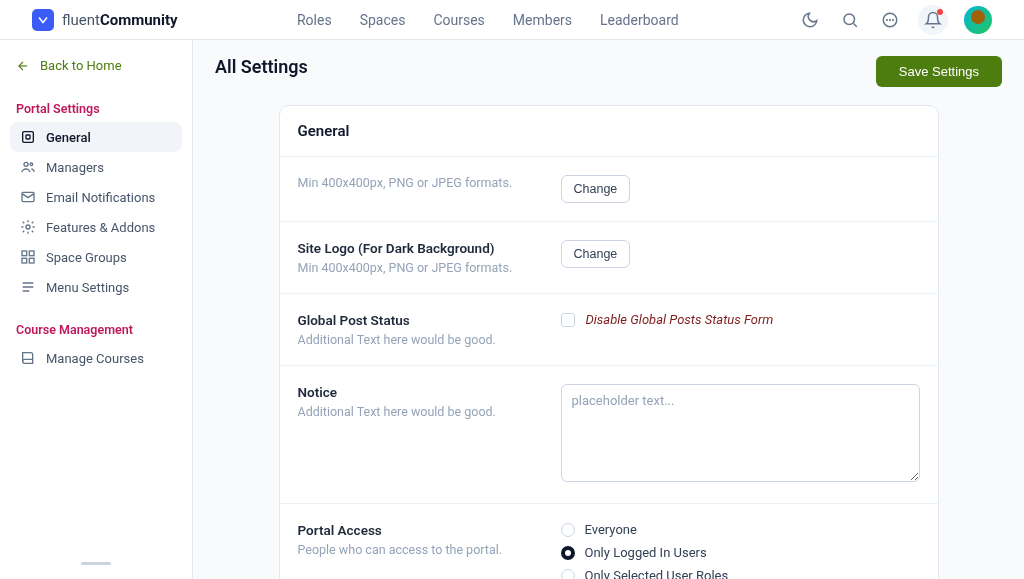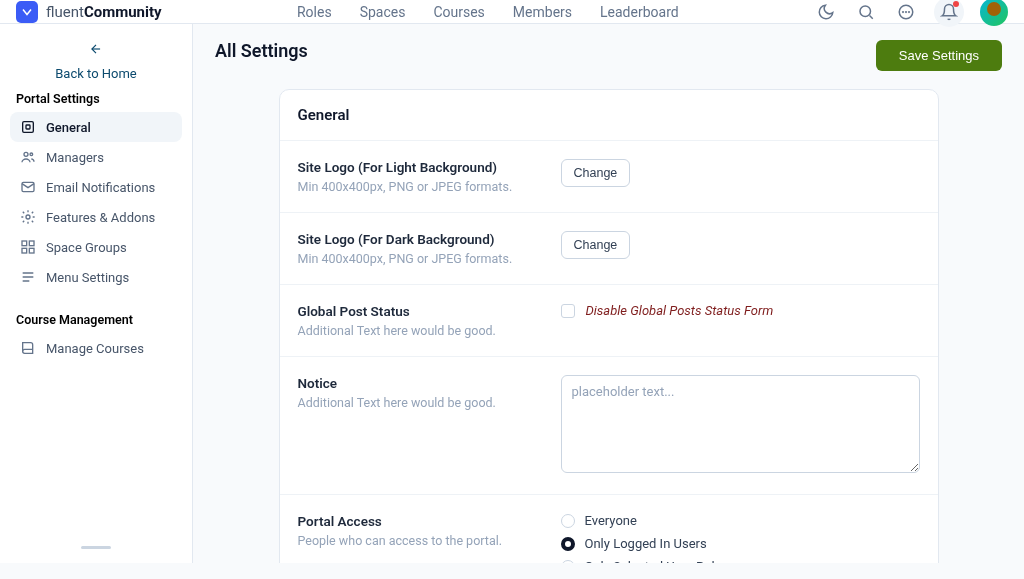--- a/index.html
+++ b/index.html
@@ -8,24 +8,24 @@
   font-size: 14px;
   color: #1e293b;
   background: #f8fafc;
   width: 1024px;
   height: 579px;
   overflow: hidden;
 }
 .topbar {
   display: flex;
   align-items: center;
-  height: 24px;
+  height: 40px;
   background: #fff;
   border-bottom: 1px solid #e2e8f0;
-  padding: 0 16px;
+  padding: 0 32px;
 }
 .brand {
   display: flex;
   align-items: center;
   gap: 8px;
   font-size: 15px;
 }
 .brand-logo {
   width: 22px;
   height: 22px;
@@ -102,30 +102,30 @@
   background: #fff;
   border-right: 1px solid #e2e8f0;
   padding: 14px 10px;
   display: flex;
   flex-direction: column;
 }
 .back-link {
   display: flex;
   align-items: center;
   gap: 10px;
-  color: #0c4a6e;
+  color: #4d7c0f;
   padding: 4px 6px;
-  cursor: pointer;
-  font-size: 13px;
-  flex-direction: column;
+  margin-bottom: 18px;
+  cursor: pointer;
+  font-size: 13px;
 }
 .sec-label {
   font-size: 12.5px;
   font-weight: 600;
-  color: #000000;
+  color: #be185d;
   padding: 6px 6px;
 }
 .nav-item {
   display: flex;
   align-items: center;
   gap: 10px;
   padding: 7px 10px;
   border-radius: 8px;
   color: #475569;
   font-size: 13px;
@@ -419,21 +419,20 @@
     <div class="main-header">
       <h1 class="main-title">All Settings</h1>
       <button class="save-btn">Save Settings</button>
     </div>
 
     <div class="card">
       <div class="card-head">General</div>
 
       <div class="setting-row">
         <div class="setting-left">
-          <div class="setting-title">Site Logo (For Light Background)</div>
           <div class="setting-desc">Min 400x400px, PNG or JPEG formats.</div>
         </div>
         <div class="setting-right">
           <button class="change-btn">Change</button>
         </div>
       </div>
 
       <div class="setting-row">
         <div class="setting-left">
           <div class="setting-title">Site Logo (For Dark Background)</div>

